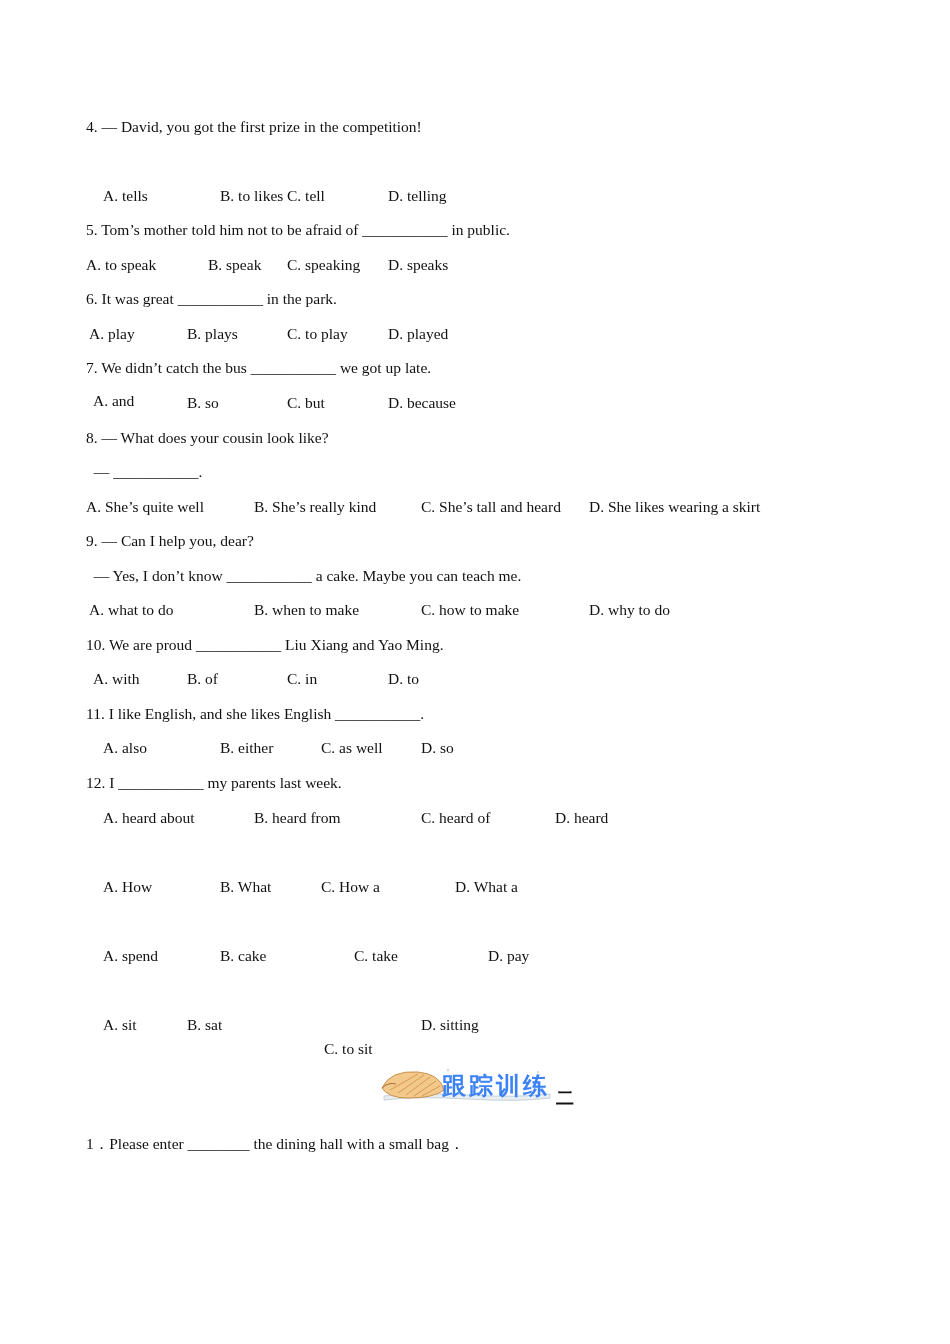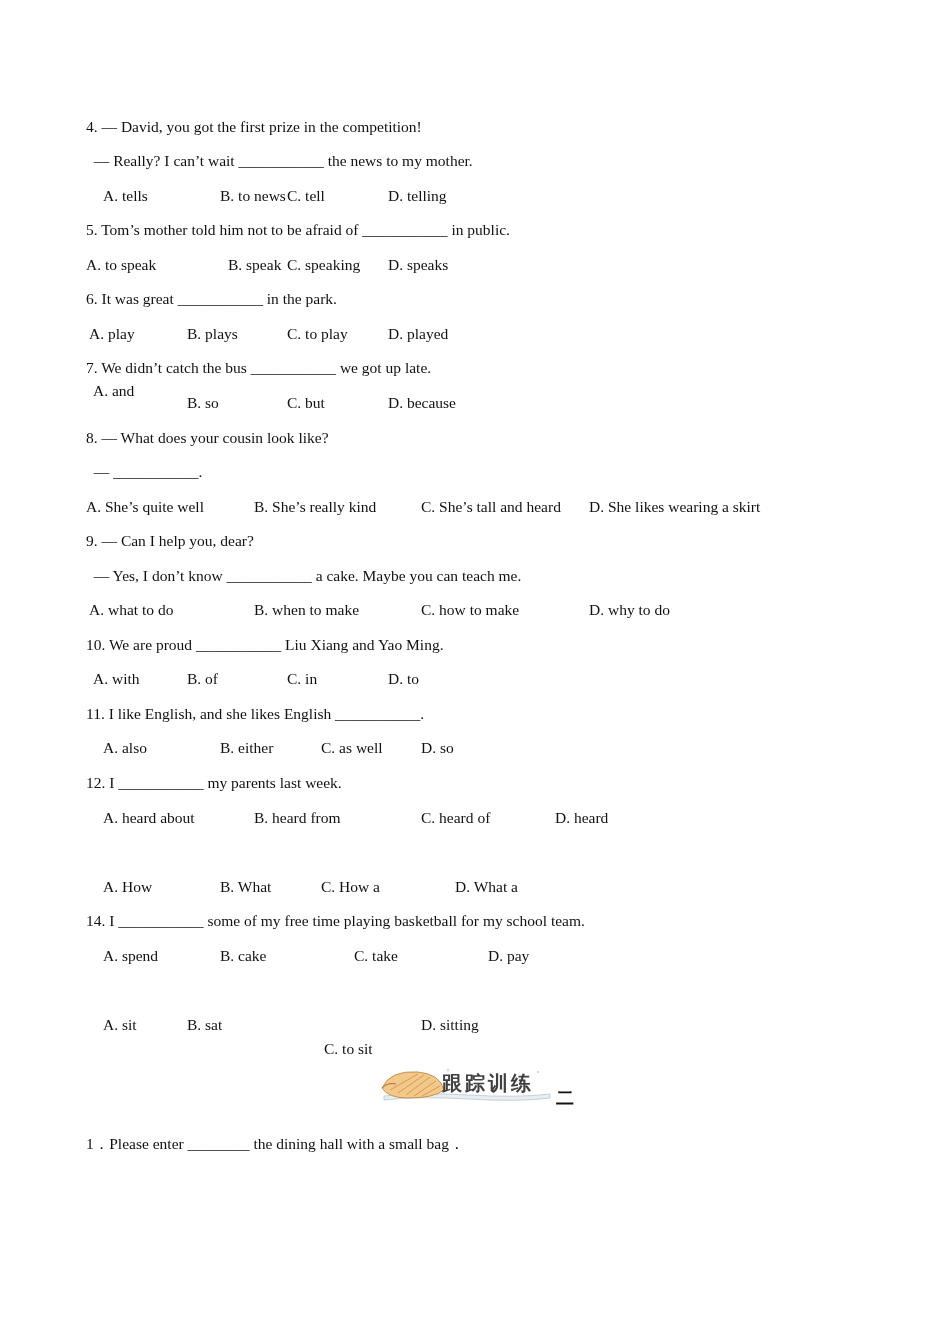--- a/index.html
+++ b/index.html
@@ -11,54 +11,53 @@
       font-size: 15.5px;
       color: #111;
       white-space: pre;
       line-height: 18px;
     }
     .banner {
       position: absolute; left: 378px; top: 1062px; width: 176px; height: 42px;
     }
     .banner-title {
       position: absolute; left: 64px; top: 8px;
-      font-family: "DejaVu Sans", sans-serif; font-weight: bold; font-size: 20px;
-      color: #404040; letter-spacing: 3px; white-space: nowrap;
+      font-family: "DejaVu Sans", sans-serif; font-weight: bold; font-size: 24px;
+      color: #3b82f6; letter-spacing: 3px; white-space: nowrap;
     }
     .section-num {
       position: absolute; left: 556px; top: 1086px;
       font-family: "DejaVu Sans", sans-serif; font-size: 18px; font-weight: bold; color: #111;
     }
   </style>
 </head>
 <body>
 
 <div class="page">
 
   <div class="t" style="left:86px;top:118px">4. — David, you got the first prize in the competition!</div>
-  <div class="t" style="left:86px;top:152px">  — Really? I can’t wait ___________ the news to my mother.</div>
   <div class="t" style="left:103px;top:187px">A. tells</div>
-  <div class="t" style="left:220px;top:187px">B. to news</div>
+  <div class="t" style="left:220px;top:187px">B. to likes</div>
   <div class="t" style="left:287px;top:187px">C. tell</div>
   <div class="t" style="left:388px;top:187px">D. telling</div>
 
   <div class="t" style="left:86px;top:221px">5. Tom’s mother told him not to be afraid of ___________ in public.</div>
   <div class="t" style="left:86px;top:256px">A. to speak</div>
-  <div class="t" style="left:228px;top:256px">B. speak</div>
+  <div class="t" style="left:208px;top:256px">B. speak</div>
   <div class="t" style="left:287px;top:256px">C. speaking</div>
   <div class="t" style="left:388px;top:256px">D. speaks</div>
 
   <div class="t" style="left:86px;top:290px">6. It was great ___________ in the park.</div>
   <div class="t" style="left:89px;top:325px">A. play</div>
   <div class="t" style="left:187px;top:325px">B. plays</div>
   <div class="t" style="left:287px;top:325px">C. to play</div>
   <div class="t" style="left:388px;top:325px">D. played</div>
 
   <div class="t" style="left:86px;top:359px">7. We didn’t catch the bus ___________ we got up late.</div>
-  <div class="t" style="left:93px;top:382px">A. and</div>
+  <div class="t" style="left:93px;top:392px">A. and</div>
   <div class="t" style="left:187px;top:394px">B. so</div>
   <div class="t" style="left:287px;top:394px">C. but</div>
   <div class="t" style="left:388px;top:394px">D. because</div>
 
   <div class="t" style="left:86px;top:429px">8. — What does your cousin look like?</div>
   <div class="t" style="left:86px;top:463px">  — ___________.</div>
   <div class="t" style="left:86px;top:498px">A. She’s quite well</div>
   <div class="t" style="left:254px;top:498px">B. She’s really kind</div>
   <div class="t" style="left:421px;top:498px">C. She’s tall and heard</div>
   <div class="t" style="left:589px;top:498px">D. She likes wearing a skirt</div>
@@ -86,21 +85,20 @@
   <div class="t" style="left:103px;top:809px">A. heard about</div>
   <div class="t" style="left:254px;top:809px">B. heard from</div>
   <div class="t" style="left:421px;top:809px">C. heard of</div>
   <div class="t" style="left:555px;top:809px">D. heard</div>
 
   <div class="t" style="left:103px;top:878px">A. How</div>
   <div class="t" style="left:220px;top:878px">B. What</div>
   <div class="t" style="left:321px;top:878px">C. How a</div>
   <div class="t" style="left:455px;top:878px">D. What a</div>
 
-  <div class="t" style="left:86px;top:912px">14. I ___________ some of my free time playing basketball for my school team.</div>
   <div class="t" style="left:103px;top:947px">A. spend</div>
   <div class="t" style="left:220px;top:947px">B. cake</div>
   <div class="t" style="left:354px;top:947px">C. take</div>
   <div class="t" style="left:488px;top:947px">D. pay</div>
 
   <div class="t" style="left:103px;top:1016px">A. sit</div>
   <div class="t" style="left:187px;top:1016px">B. sat</div>
   <div class="t" style="left:324px;top:1040px">C. to sit</div>
   <div class="t" style="left:421px;top:1016px">D. sitting</div>
 

